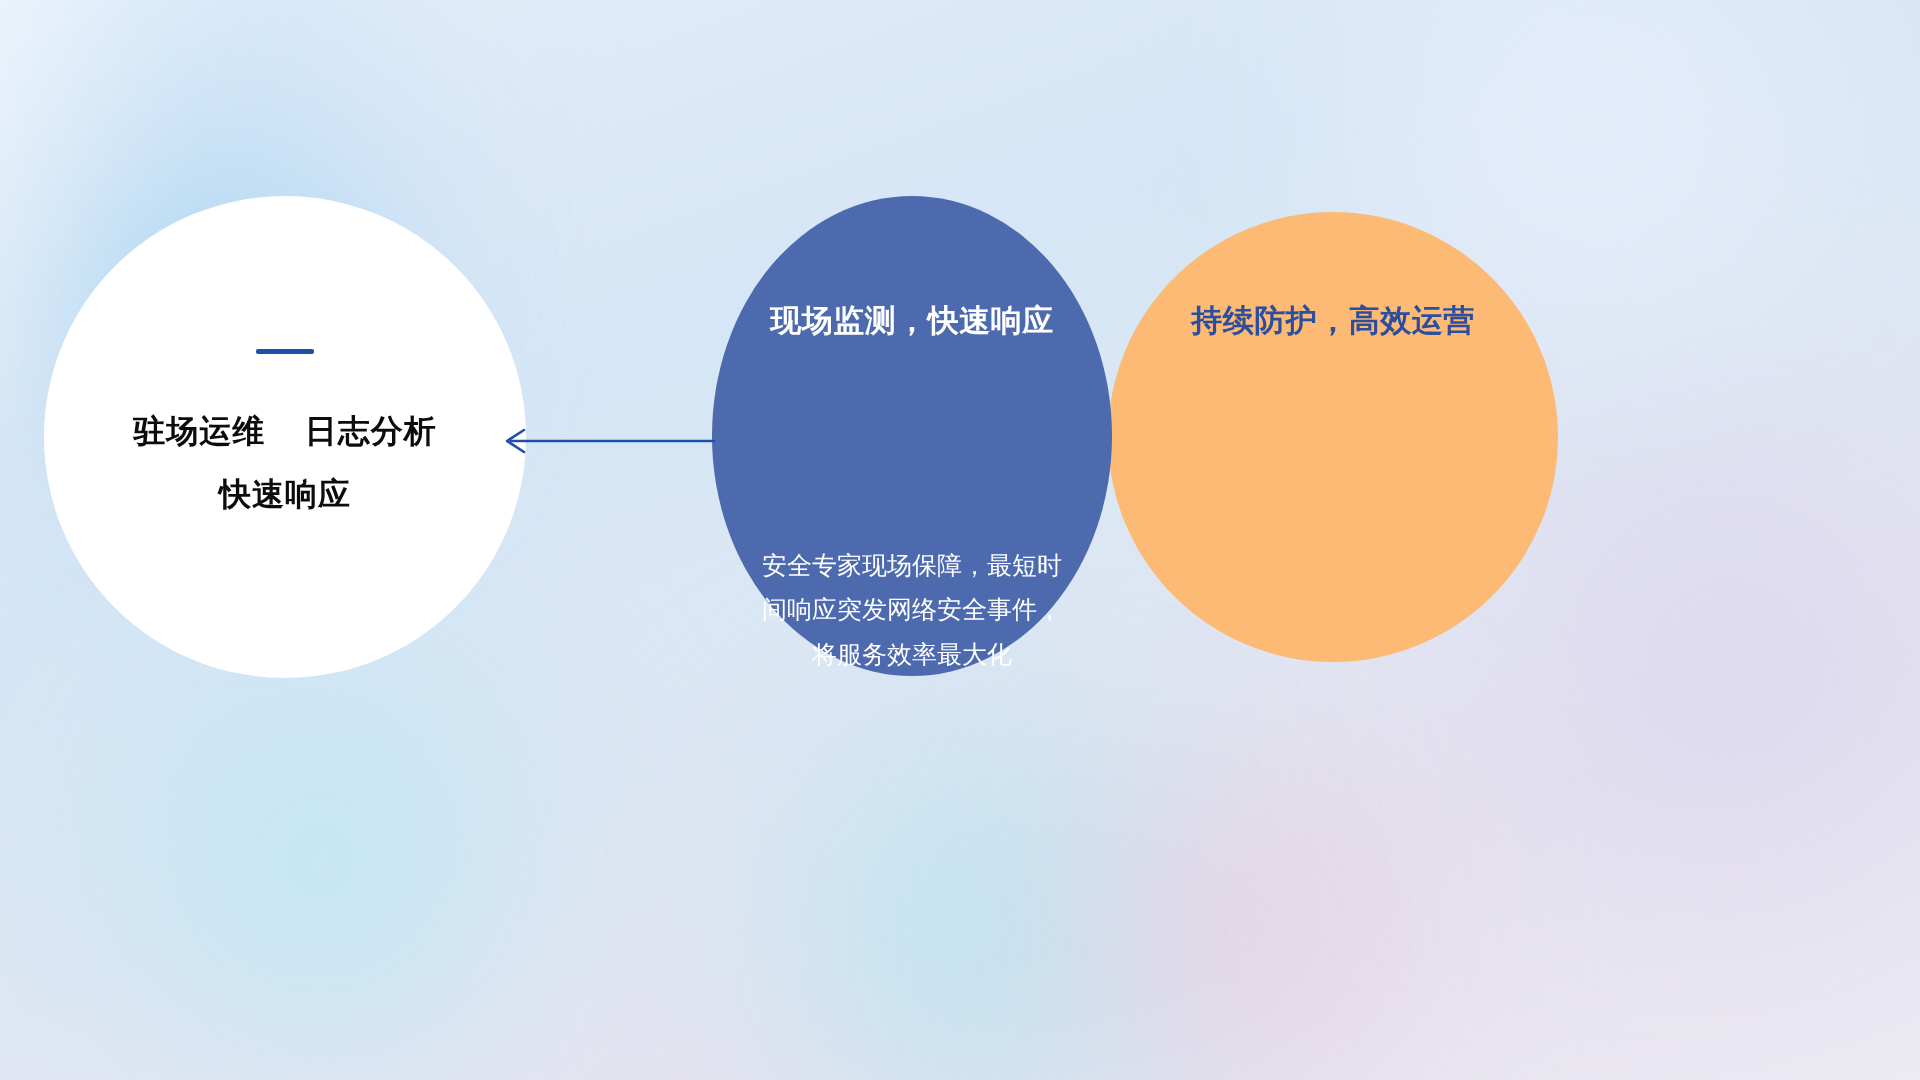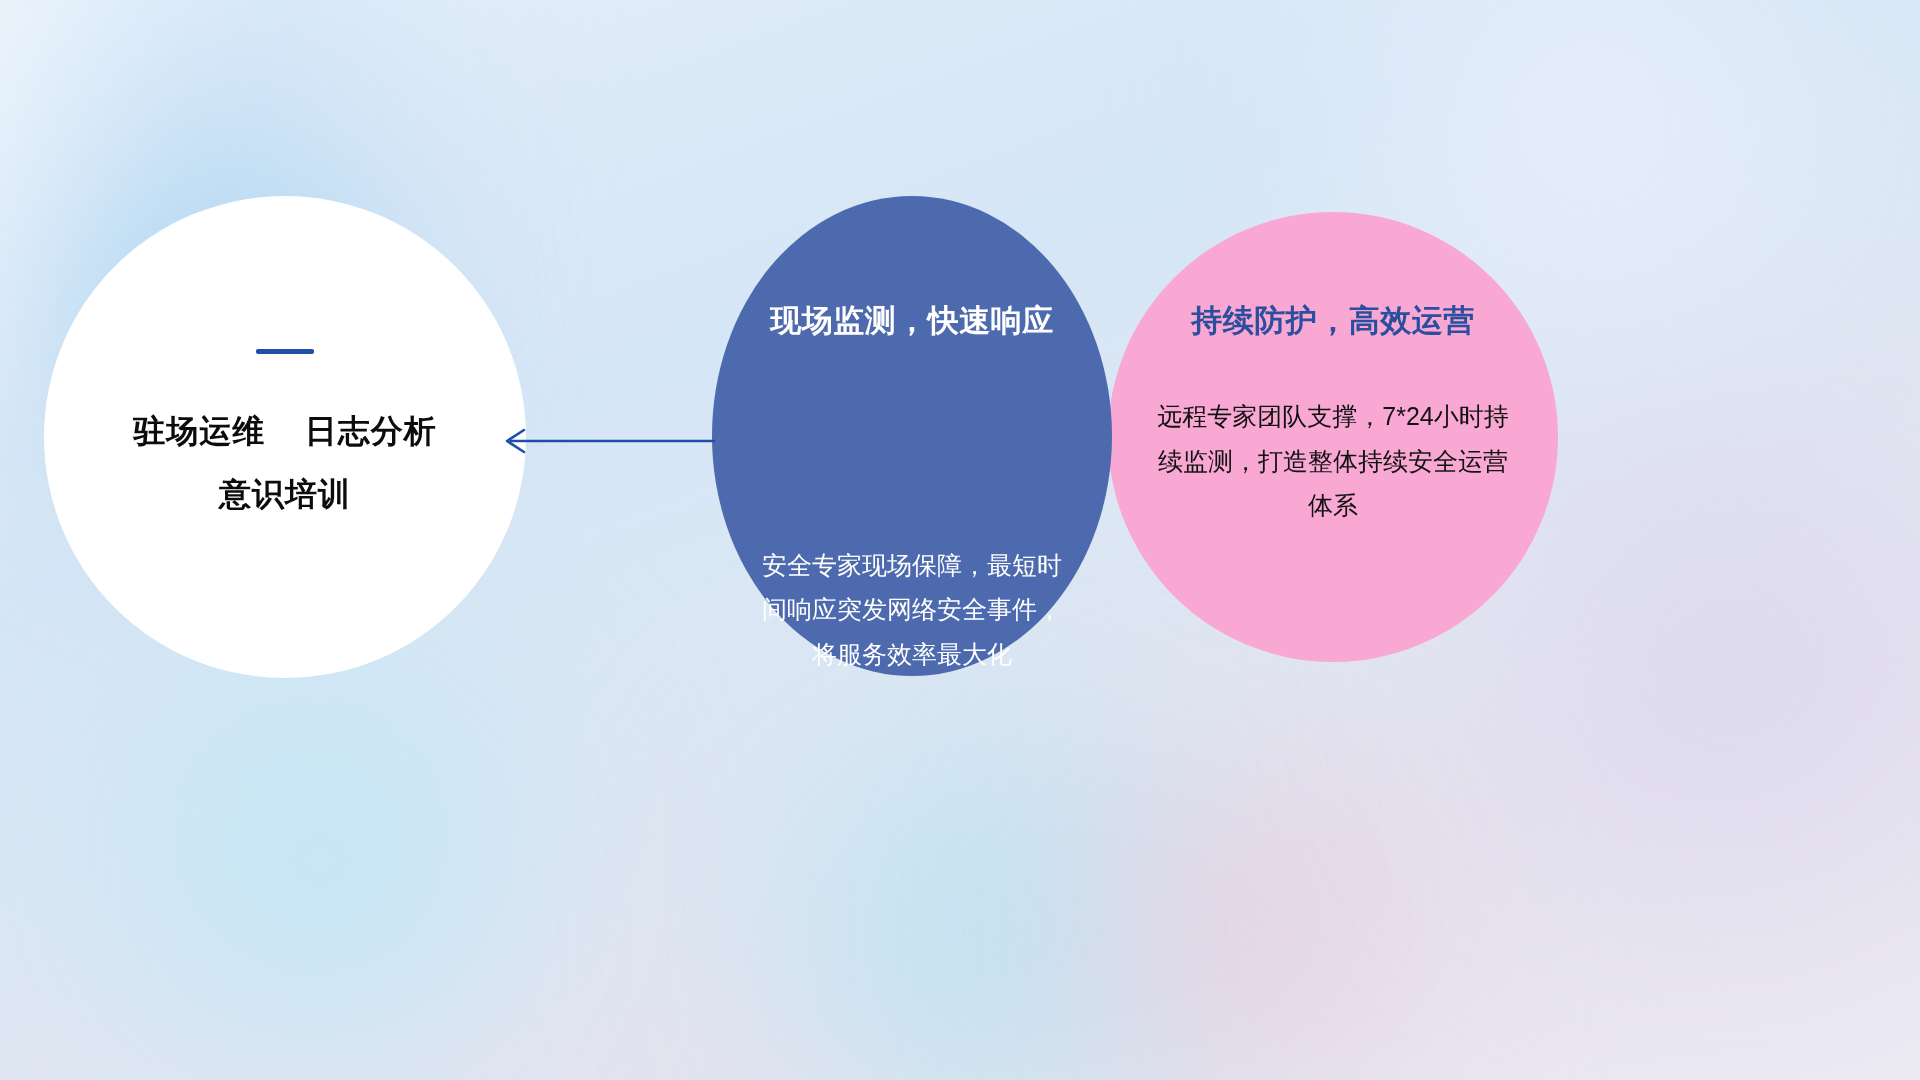--- a/index.html
+++ b/index.html
@@ -150,21 +150,21 @@
     text-align: center;
     margin-top: 32px;
     width: 300px;
   }
 
   #circle-right {
     left: 1108px;
     top: 212px;
     width: 450px;
     height: 450px;
-    background: #f9a8d4;
+    background: #fdba74;
     justify-content: flex-start;
     z-index: 2;
   }
   #circle-right .title {
     color: #2b4f9e;
     font-weight: 700;
     font-size: 31px;
     letter-spacing: .5px;
     margin-top: 88px;
     white-space: nowrap;
@@ -200,30 +200,29 @@
   <div class="blob blob-e"></div>
   <div class="blob blob-f"></div>
   <div class="blob blob-g"></div>
   <div class="streak"></div>
 </div>
 
 <div class="circle" id="circle-left">
   <div class="dash"></div>
   <div class="left-lines">
     <div class="row">驻场运维    日志分析</div>
-    <div class="row">意识培训</div>
+    <div class="row">快速响应</div>
   </div>
 </div>
 
 <svg id="arrow" viewBox="0 0 222 34">
   <line x1="221" y1="17" x2="16" y2="17" stroke="#1f4fa8" stroke-width="2.6"></line>
   <polyline points="30,6 13,17 30,28" fill="none" stroke="#1f4fa8" stroke-width="2.6" stroke-linecap="round" stroke-linejoin="round"></polyline>
 </svg>
 
 <div class="circle" id="circle-right">
   <div class="title">持续防护，高效运营</div>
-  <div class="body">远程专家团队支撑，7*24小时持续监测，打造整体持续安全运营体系</div>
 </div>
 
 <div class="circle" id="circle-mid">
   <div class="title">现场监测，快速响应</div>
   <div class="body">安全专家现场保障，最短时间响应突发网络安全事件，将服务效率最大化</div>
 </div>
 
 </body></html>

